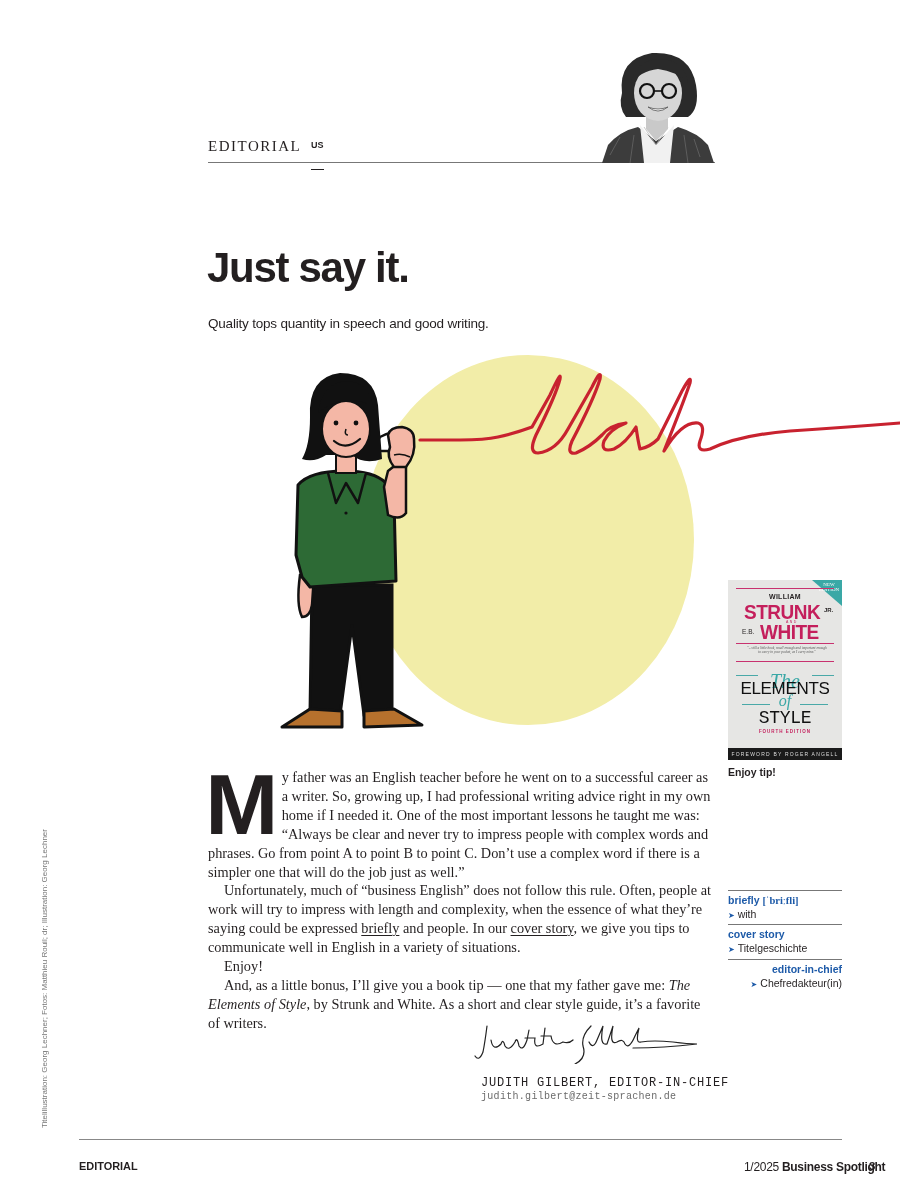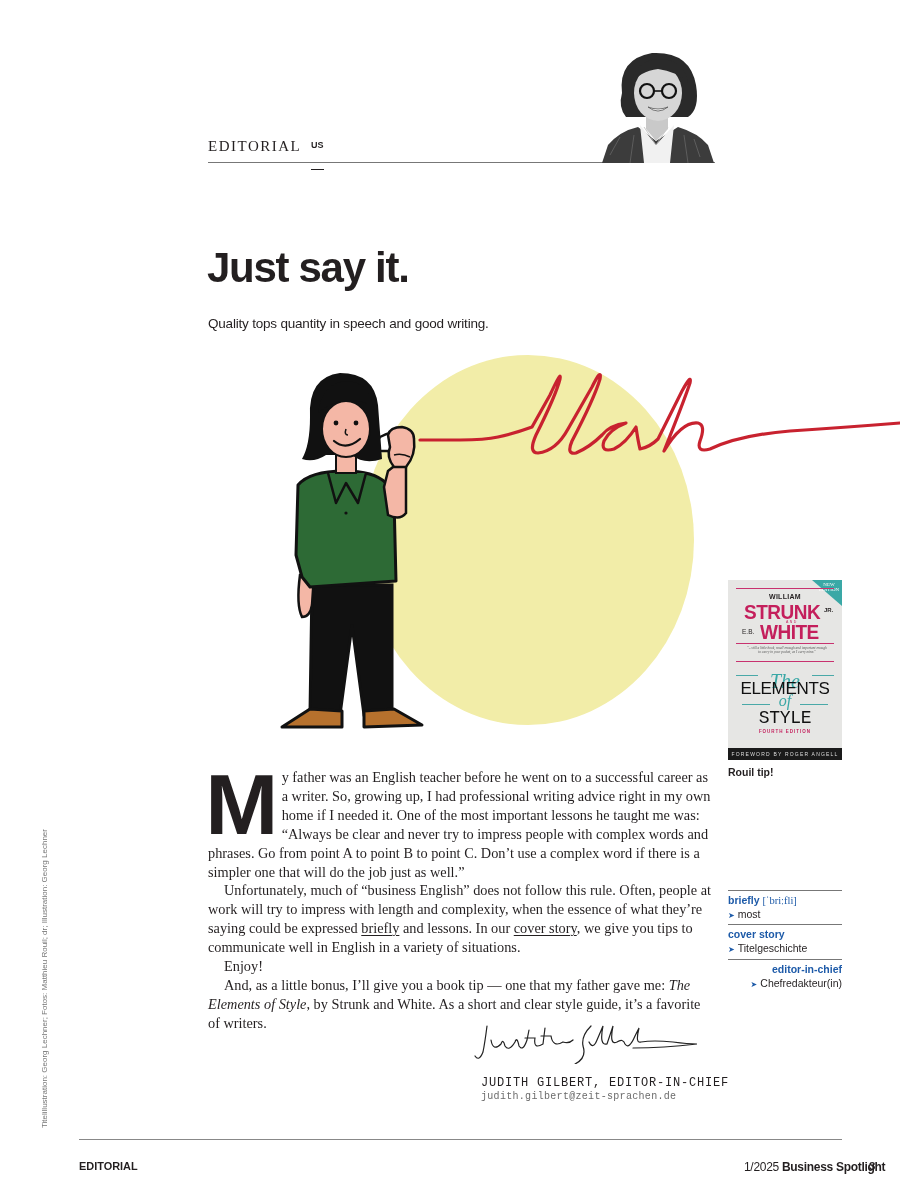--- a/index.html
+++ b/index.html
@@ -45,21 +45,21 @@
   .article p { margin:0; text-indent:16px; }
   .article p.first { text-indent:0; }
   .dropcap { float:left; font-family:"Liberation Sans", sans-serif; font-weight:bold; font-size:86px; line-height:64px; height:64px; margin:4px 6px 0 -2px; letter-spacing:-2px; color:#231f20; transform:scaleX(1.02); }
   .article u { text-decoration:underline; text-underline-offset:2px; text-decoration-thickness:1px; }
   .article em { font-style:italic; }
 
   
   .gloss { left:728px; width:114px; font-family:"Liberation Sans", sans-serif; font-size:10.5px; line-height:13.5px; }
   .gloss .rule { height:1px; background:#777; margin-bottom:3px; }
   .gloss .term { color:#1d5aa8; font-weight:bold; }
-  .gloss .ipa { color:#1d5aa8; font-family:"Liberation Serif", serif; font-weight:normal; }
+  .gloss .ipa { color:#1d5aa8; font-family:"Liberation Serif", serif; font-weight:bold; }
   .gloss .def { color:#231f20; }
   .gloss .arrow { color:#1d5aa8; font-size:8px; margin-right:3px; }
 
   
   .signature { left:473px; top:1022px; width:225px; height:42px; }
   .sig-name { left:481px; top:1076px; font-family:"Liberation Mono", monospace; font-size:12px; letter-spacing:0.8px; color:#231f20; }
   .sig-email { left:481px; top:1091px; font-family:"Liberation Mono", monospace; font-size:10px; letter-spacing:0.3px; color:#6b6b6b; }
 
   
   .footer-rule { left:79px; top:1139px; width:763px; height:1px; background:#888; }
@@ -159,33 +159,33 @@
   <div class="teal-line" style="top:95px; right:8px; width:22px;"></div>
   <div class="the">The</div>
   <div class="elements">ELEMENTS</div>
   <div class="teal-line" style="top:124px; left:14px; width:28px;"></div>
   <div class="teal-line" style="top:124px; right:14px; width:28px;"></div>
   <div class="of">of</div>
   <div class="style">STYLE</div>
   <div class="fourth">FOURTH EDITION</div>
   <div class="foreword">FOREWORD BY ROGER ANGELL</div>
 </div>
-<div class="abs book-caption">Rouil tip!</div>
+<div class="abs book-caption">Enjoy tip!</div>
 
 <div class="abs article">
   <p class="first"><span class="dropcap">M</span><span>y father was an English teacher before he went on to a successful career as a writer. So, growing up, I had professional writing advice right in my own home if I needed it. One of the most important lessons he taught me was: “Always be clear and never try to impress people with complex words and phrases. Go from point A to point B to point C. Don’t use a complex word if there is a simpler one that will do the job just as well.”</span></p>
-  <p><span>Unfortunately, much of “business English” does not follow this rule. Often, people at work will try to impress with length and complexity, when the essence of what they’re saying could be expressed </span><u>briefly</u><span> and lessons. In our </span><u>cover story</u><span>, we give you tips to communicate well in English in a variety of situations.</span></p>
+  <p><span>Unfortunately, much of “business English” does not follow this rule. Often, people at work will try to impress with length and complexity, when the essence of what they’re saying could be expressed </span><u>briefly</u><span> and people. In our </span><u>cover story</u><span>, we give you tips to communicate well in English in a variety of situations.</span></p>
   <p>Enjoy!</p>
   <p><span>And, as a little bonus, I’ll give you a book tip — one that my father gave me: </span><em>The Elements of Style</em><span>, by Strunk and White. As a short and clear style guide, it’s a favorite of writers.</span></p>
 </div>
 
 <div class="abs gloss" style="top:890px;">
   <div class="rule"></div>
   <div><span class="term">briefly</span> <span class="ipa">[ˈbriːfli]</span></div>
-  <div class="def"><span class="arrow">➤</span><span>most</span></div>
+  <div class="def"><span class="arrow">➤</span><span>with</span></div>
 </div>
 <div class="abs gloss" style="top:924px;">
   <div class="rule"></div>
   <div><span class="term">cover story</span></div>
   <div class="def"><span class="arrow">➤</span><span>Titelgeschichte</span></div>
 </div>
 <div class="abs gloss" style="top:959px;text-align:right;">
   <div class="rule"></div>
   <div><span class="term">editor-in-chief</span></div>
   <div class="def"><span class="arrow">➤</span><span>Chefredakteur(in)</span></div>

